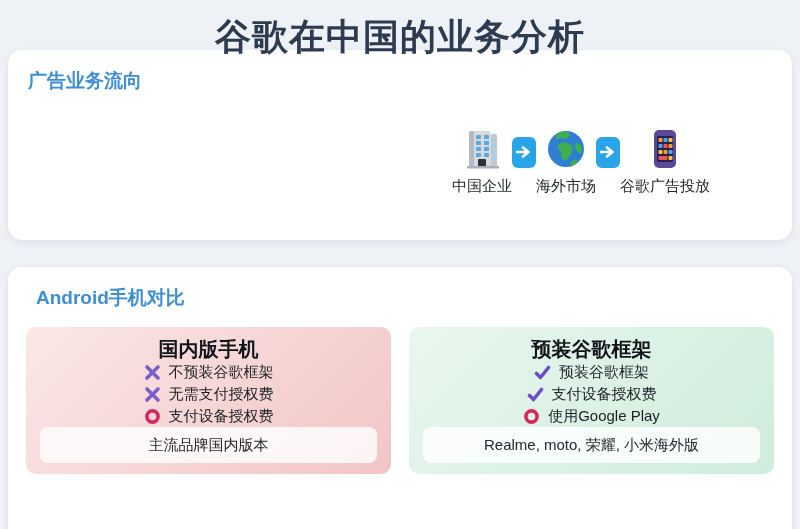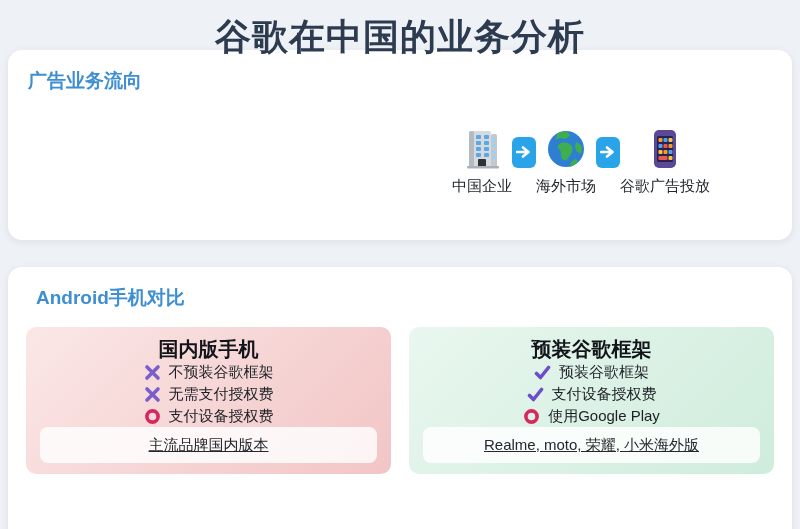--- a/index.html
+++ b/index.html
@@ -68,21 +68,21 @@
     display:flex; align-items:center; justify-content:center;
     gap:8px; line-height:22px; font-size:15px; color:#1c2025;text-align:right;
   }
   .li-icon { width:17px; height:17px; flex:0 0 auto; display:block; }
   .footer-box {
     margin-top:auto;
     background:rgba(255,255,255,.82);
     border-radius:8px;
     height:39px;
     display:flex; align-items:center; justify-content:center;
-    font-size:15px; color:#24282e;text-decoration:underline;
+    font-size:15px; color:#24282e;
   }
 </style>
 </head>
 <body>
 
 <div class="page-title">谷歌在中国的业务分析</div>
 
 <div class="card flow-card">
   <div class="card-heading">广告业务流向</div>
   <div class="flow-row">

